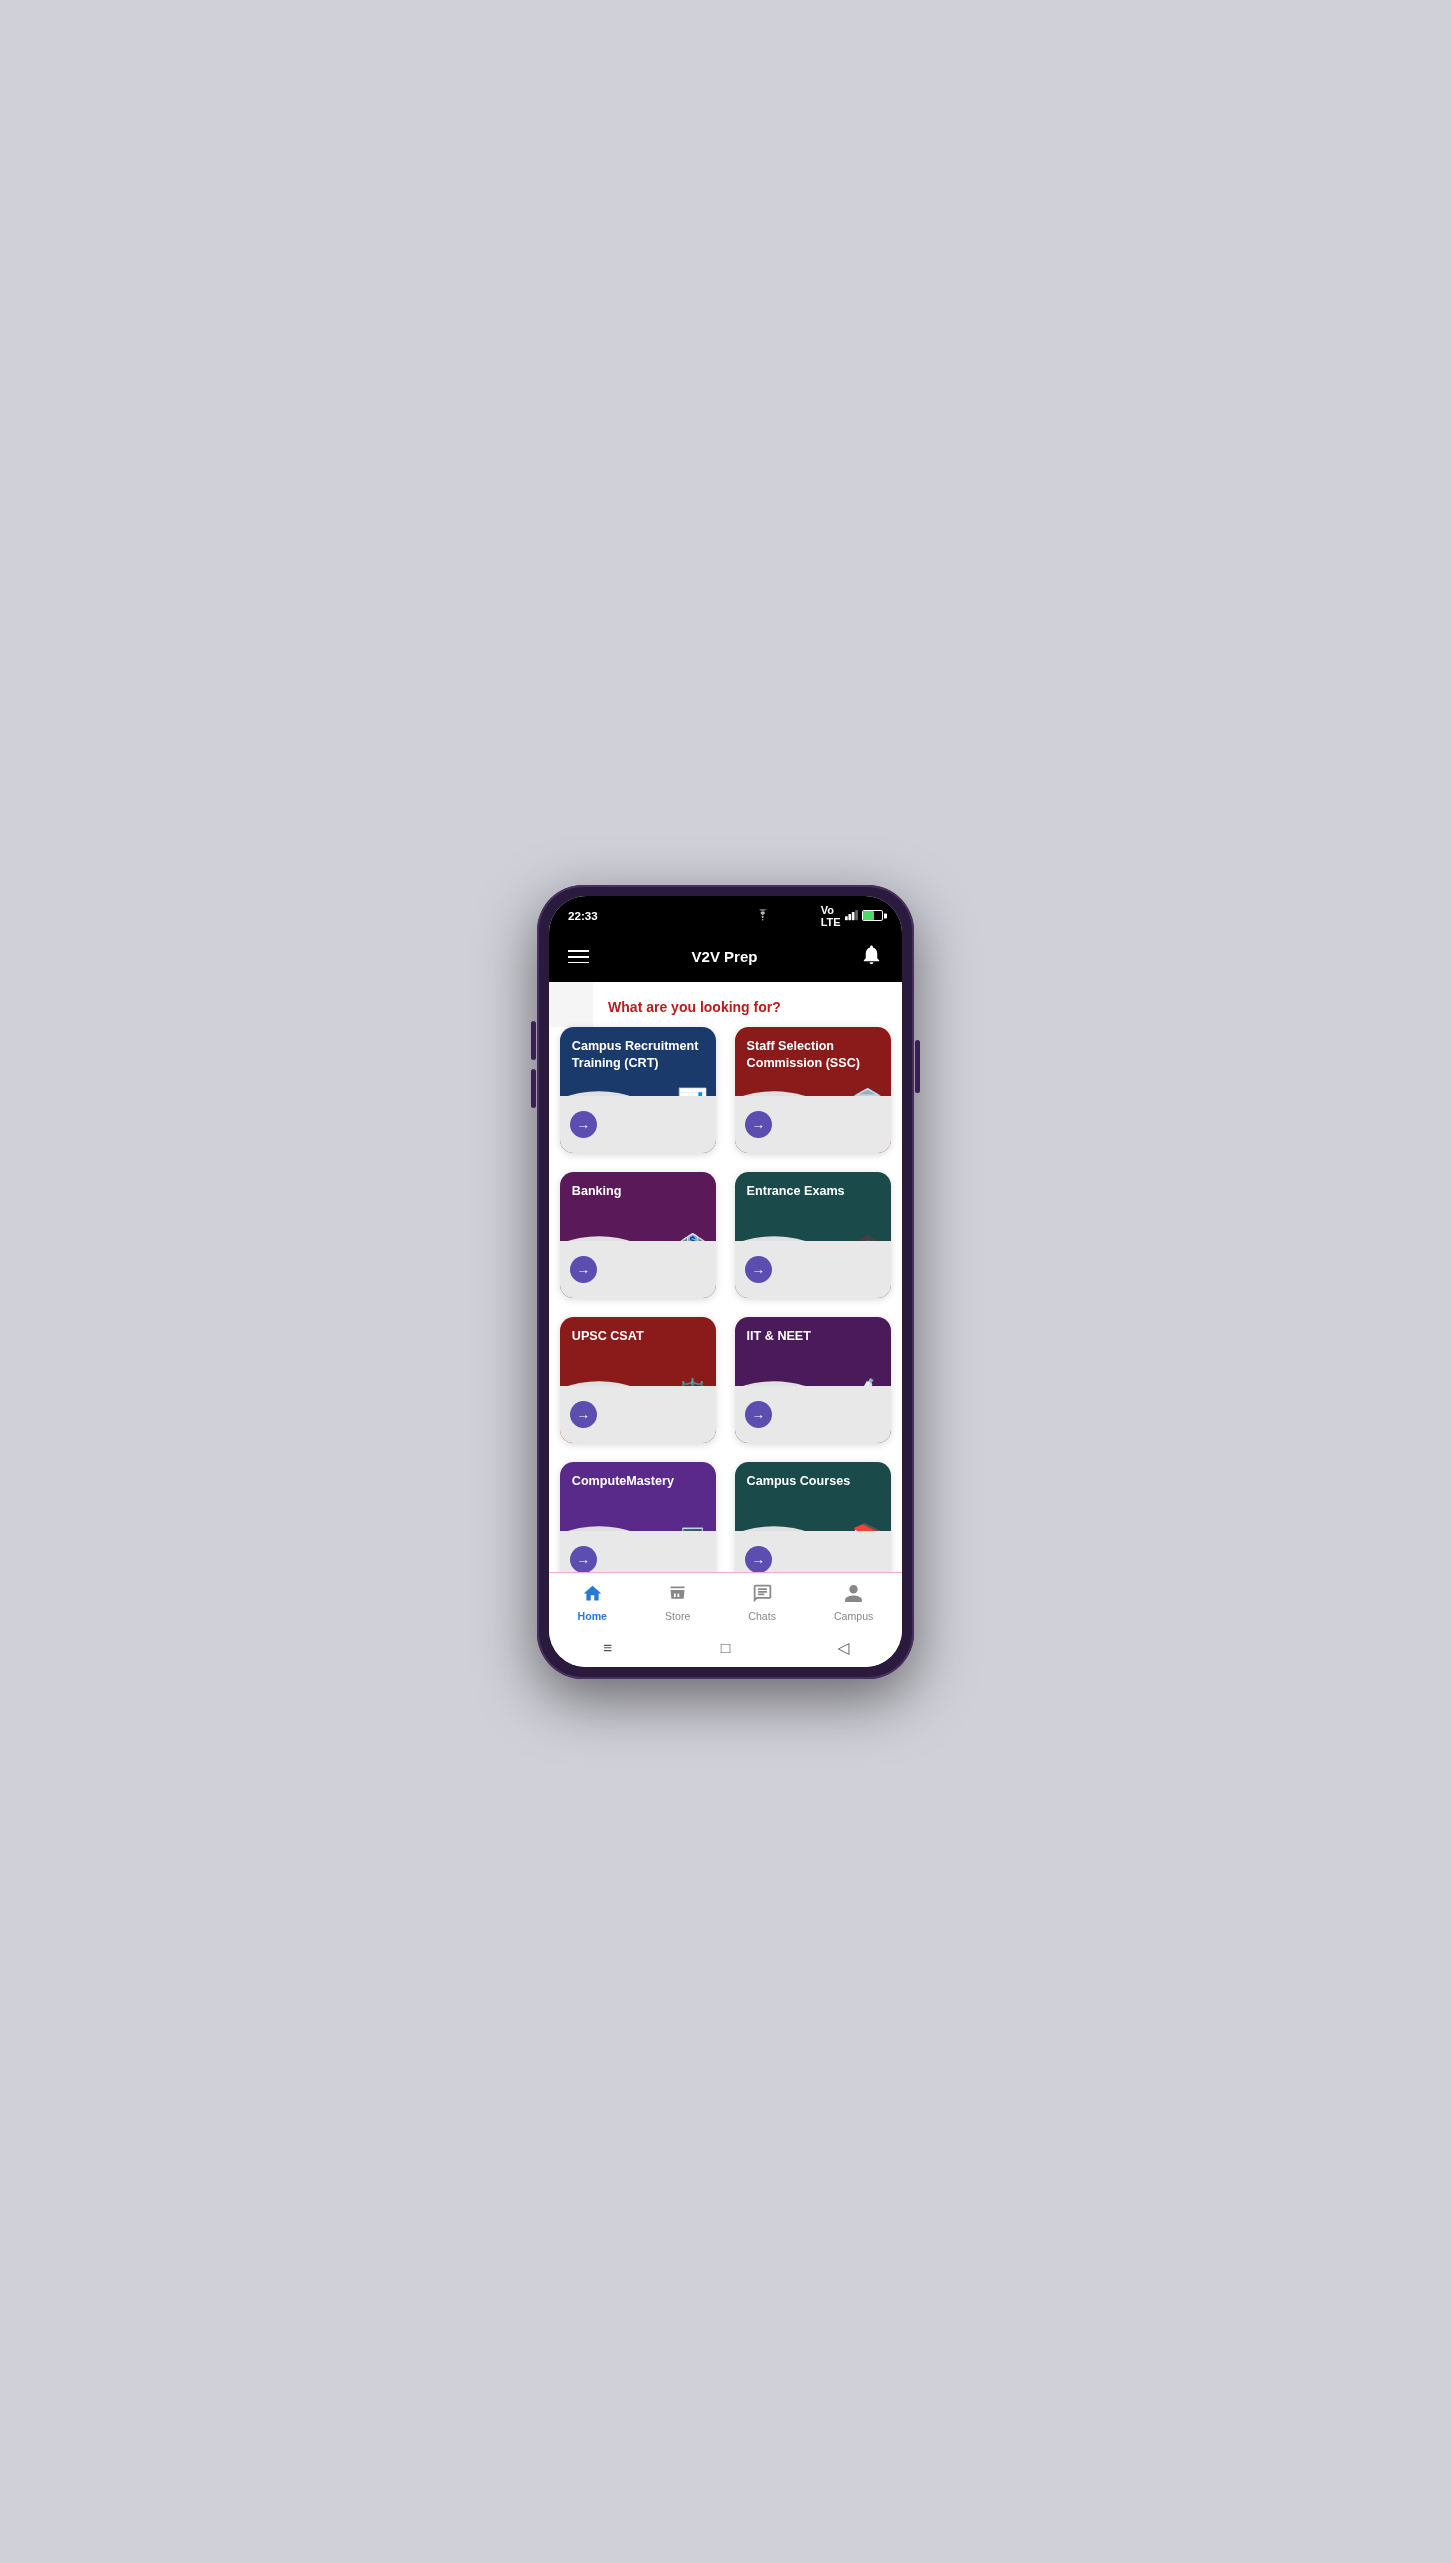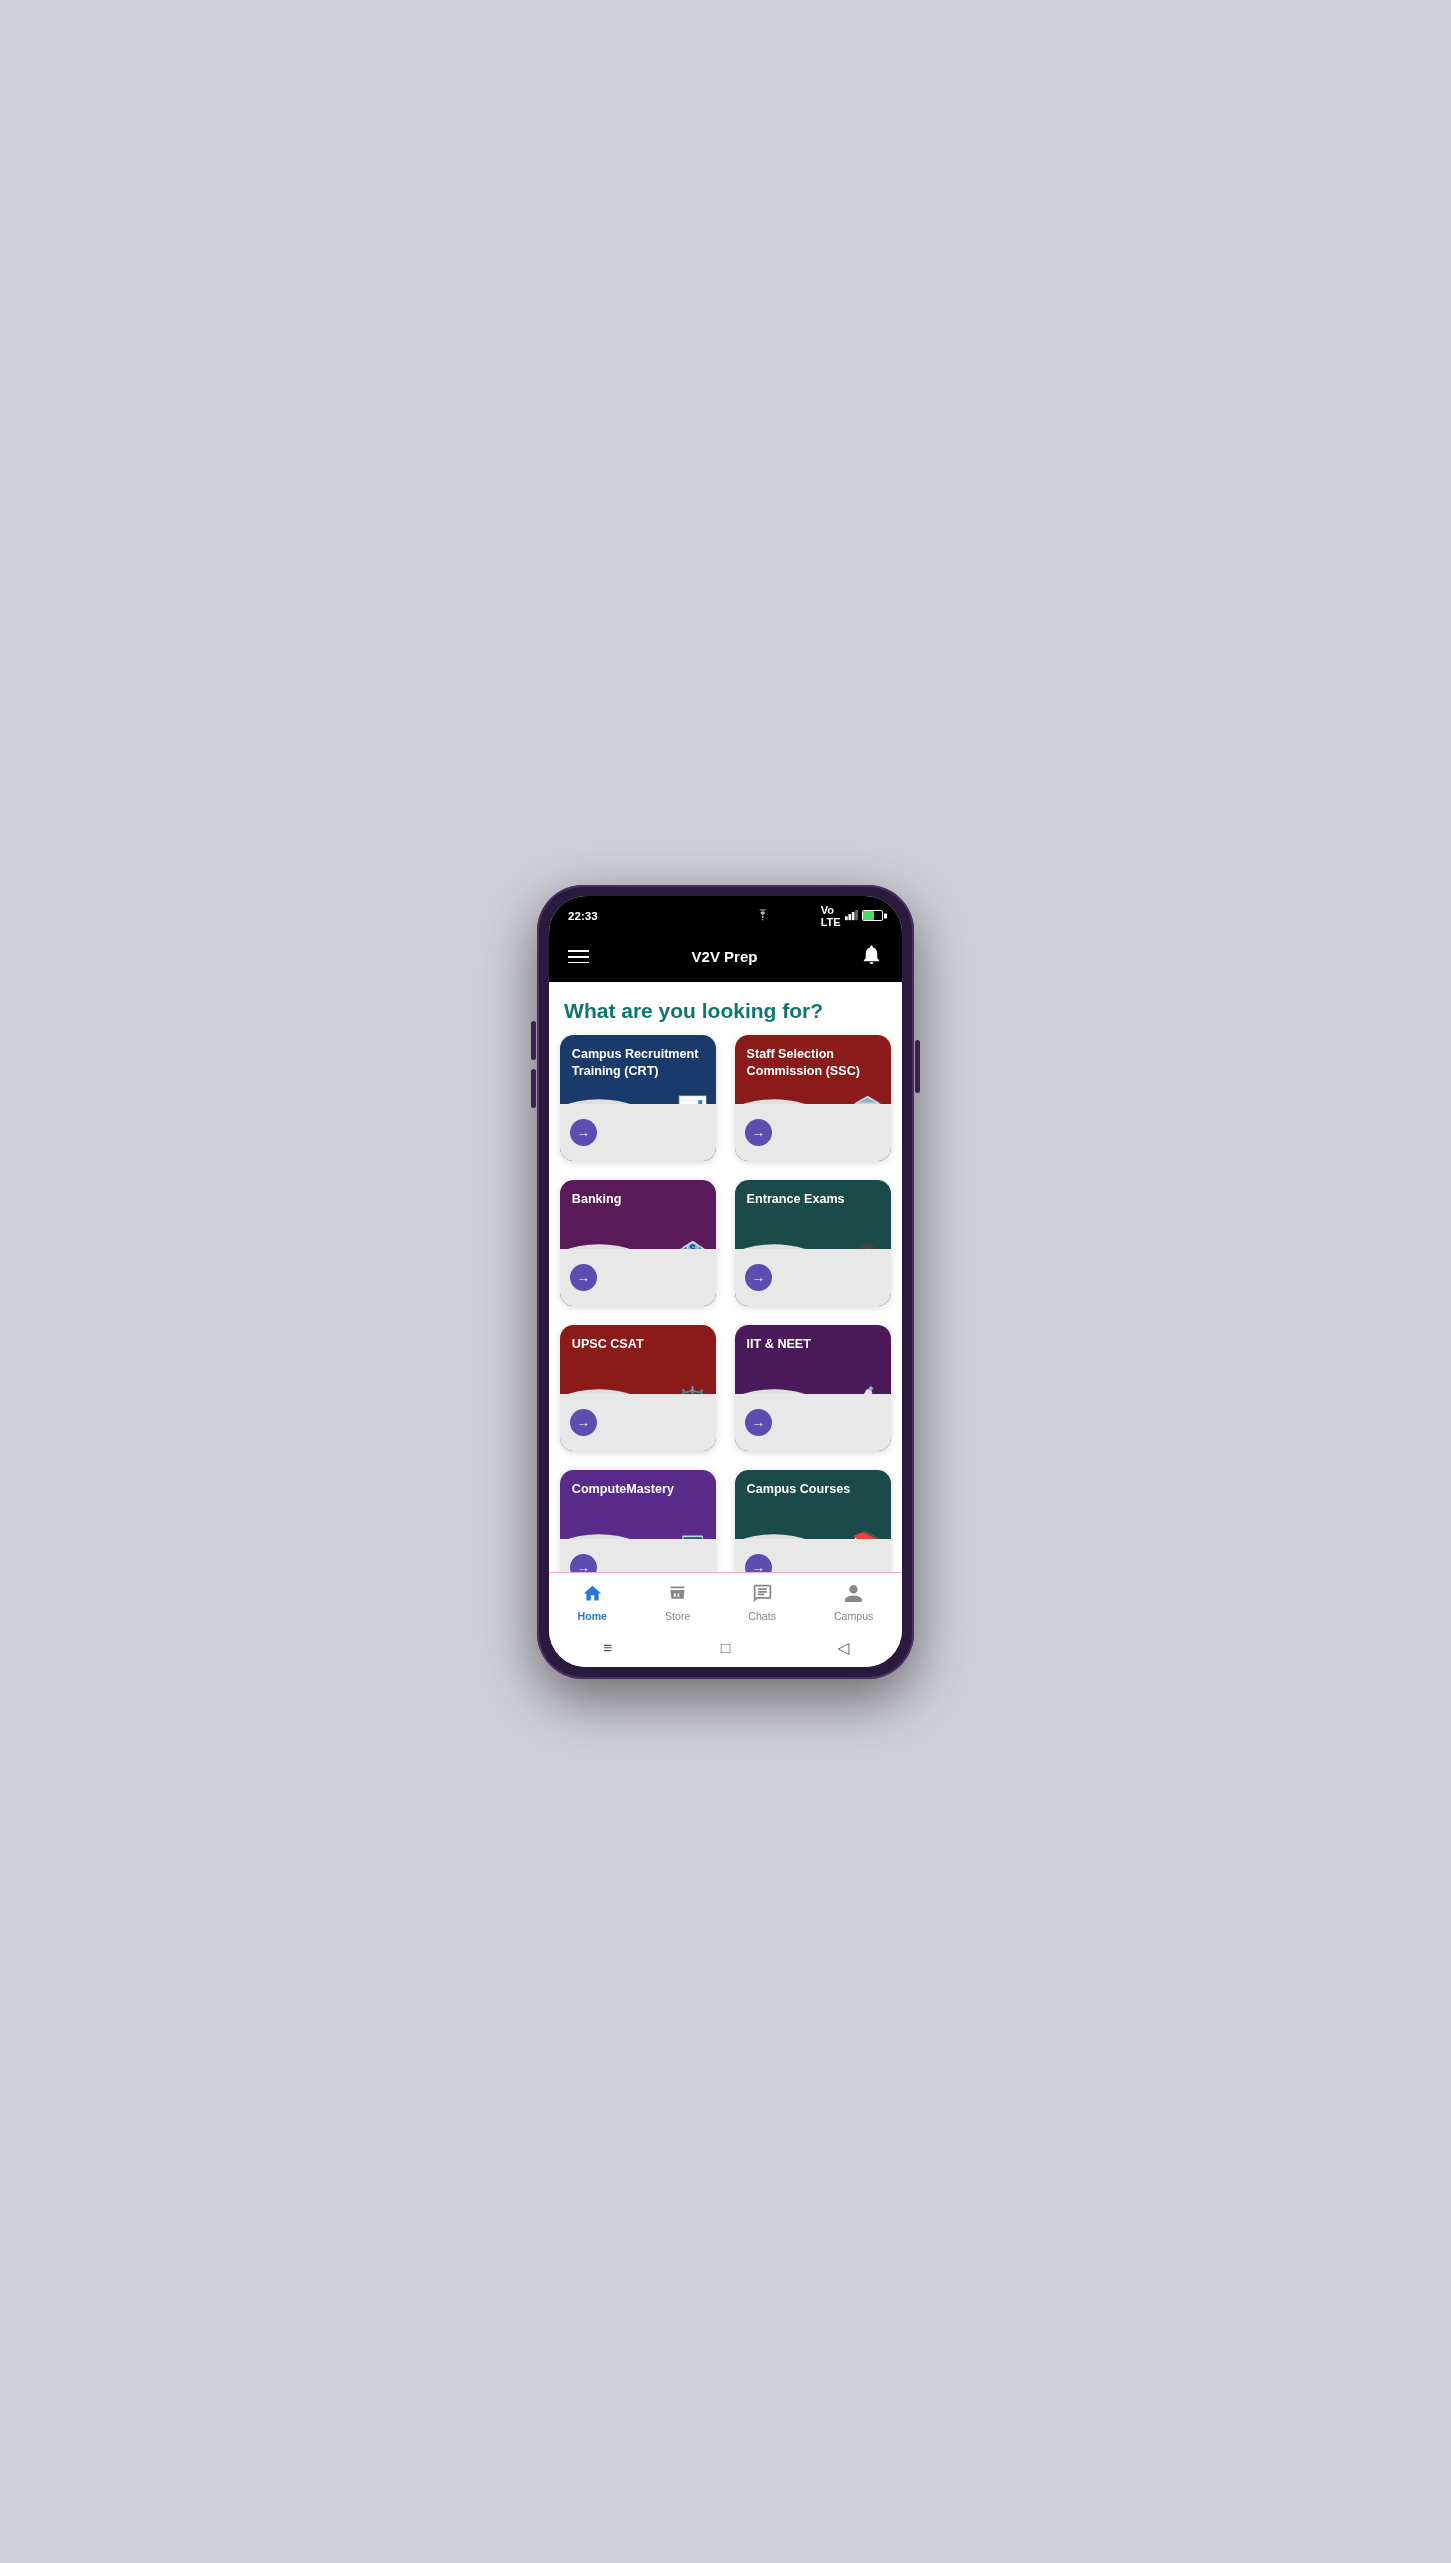--- a/index.html
+++ b/index.html
@@ -115,25 +115,26 @@
     }
 
     
     .main-content {
       flex: 1;
       overflow-y: auto;
       background: #f5f5f5;
     }
 
     .section-title {
-      font-size: 21px;
+      font-size: 14px;
       font-weight: 700;
-      color: #0f766e;
+      color: #b91c1c;
       padding: 17.4px 15.5px 11.6px;
       background: #fff;
+      margin-left: 44px;
     }
 
     
     .courses-grid {
       display: grid;
       grid-template-columns: 1fr 1fr;
       gap: 19px;
       padding: 0 11.6px 11.6px;
       background: #fff;
     }

